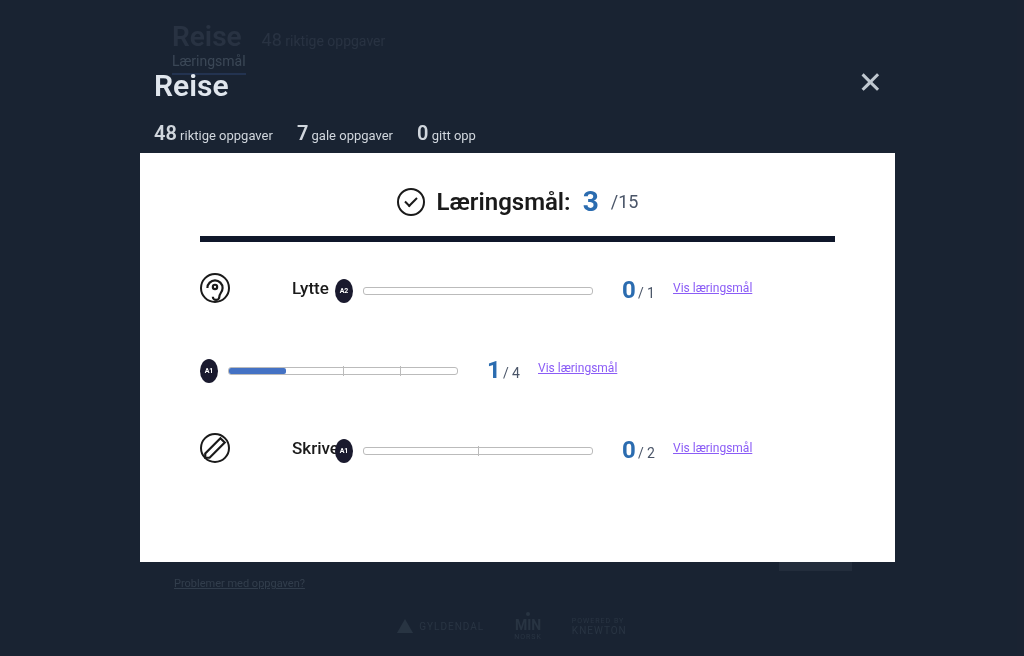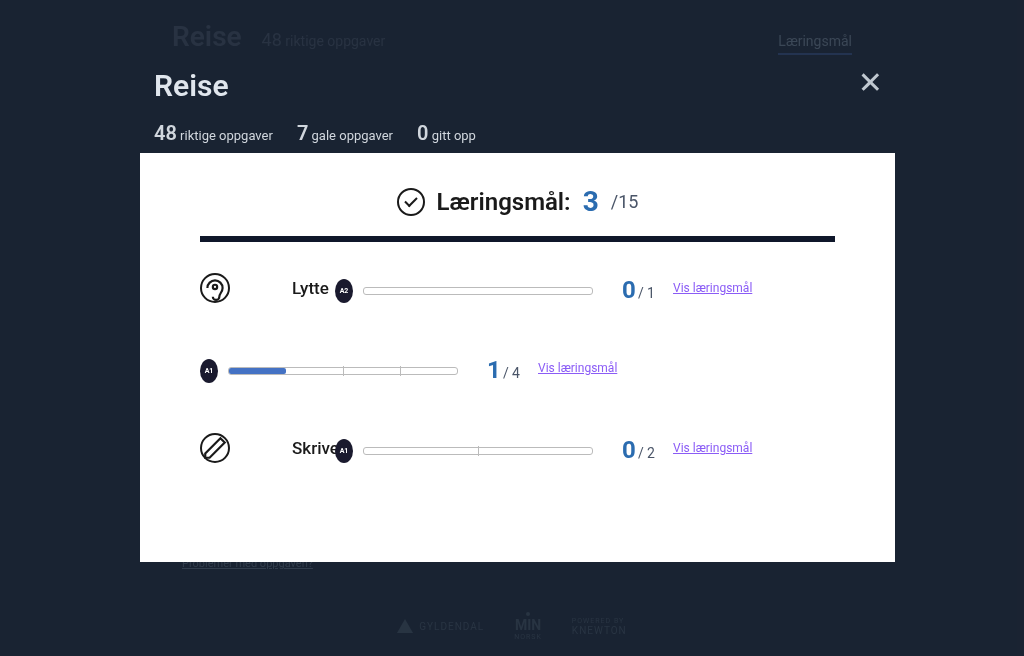--- a/index.html
+++ b/index.html
@@ -23,22 +23,22 @@
       bottom: 0;
       display: flex;
       flex-direction: column;
       align-items: center;
     }
     .bg-header {
       width: 700px;
       margin-top: 20px;
       display: flex;
       align-items: baseline;
-      justify-content: space-between;
       padding: 0 10px;
+      flex-direction: column;
     }
     .bg-title-group {
       display: flex;
       align-items: baseline;
       gap: 20px;
     }
     .bg-title {
       color: #4a5568;
       font-size: 28px;
       font-weight: 600;
@@ -78,21 +78,21 @@
       background: #3a4555;
       color: #6a7a8a;
       border: none;
       padding: 10px 20px;
       font-size: 14px;
       letter-spacing: 1px;
     }
     .bg-problem-link {
       position: absolute;
       top: 472px;
-      left: 20px;
+      left: 12px;
       color: #6a7a8a;
       font-size: 11px;
       text-decoration: underline;
     }
     .bg-footer {
       position: absolute;
       bottom: 0;
       left: 0;
       right: 0;
       height: 60px;

